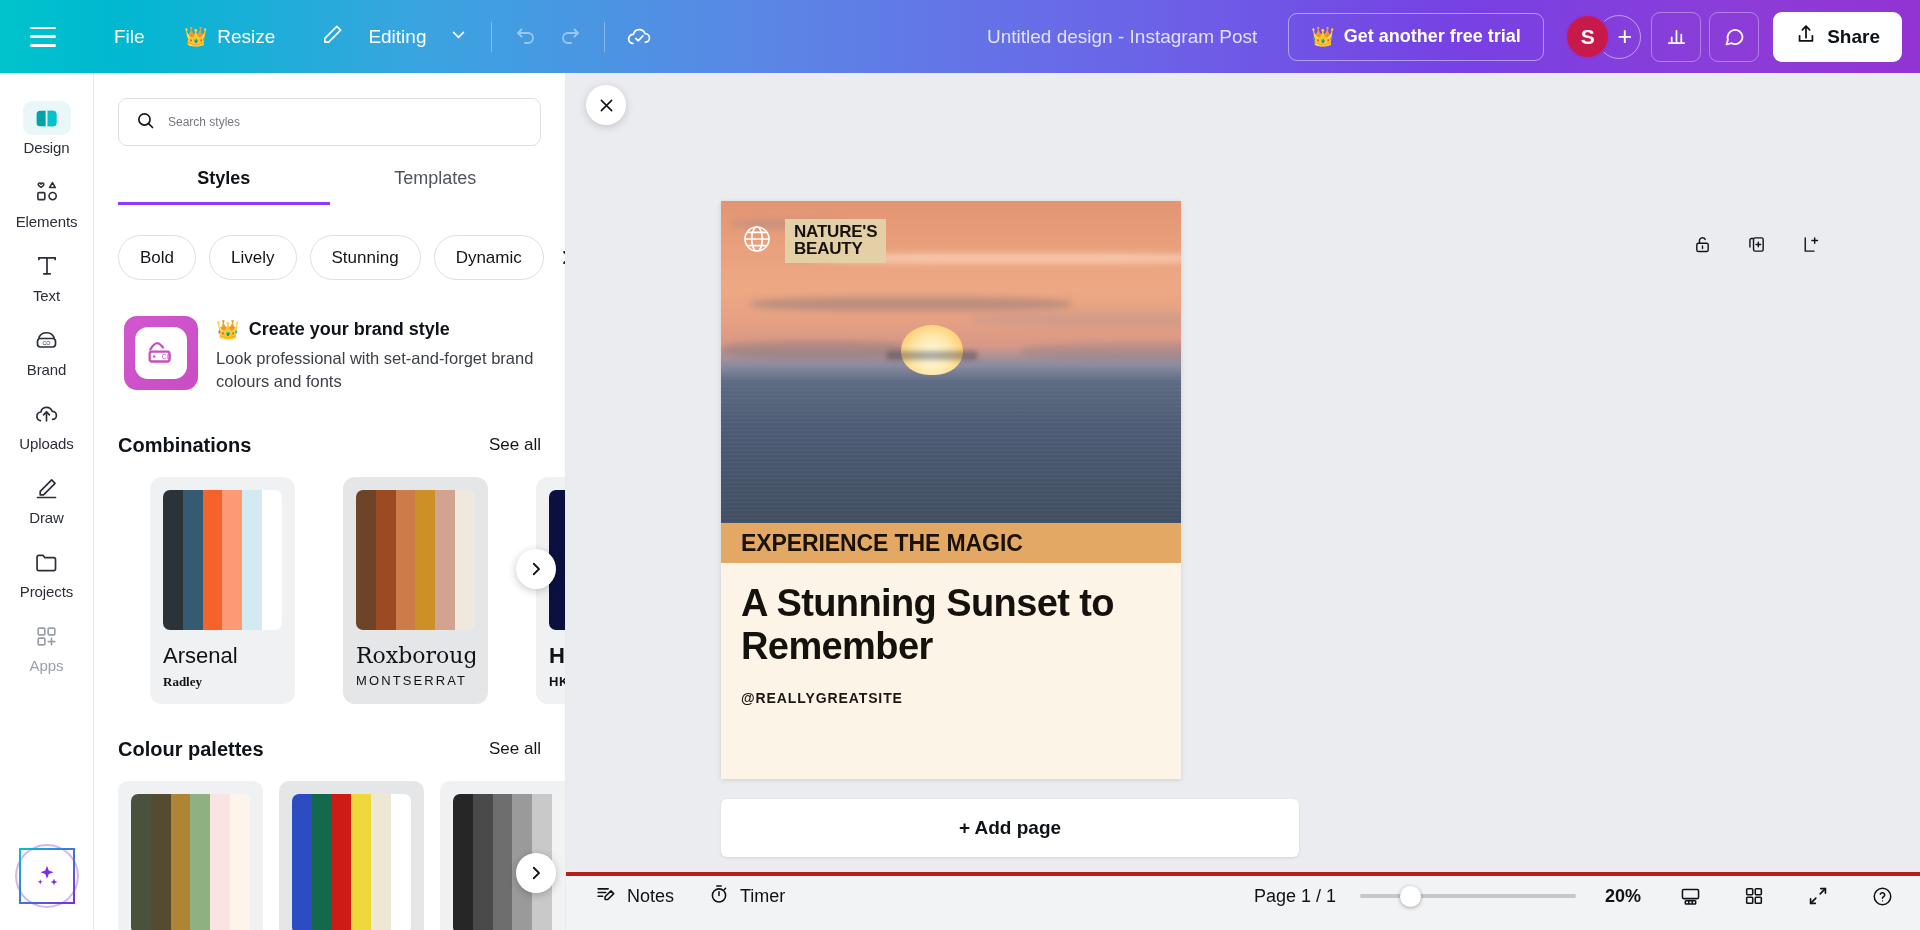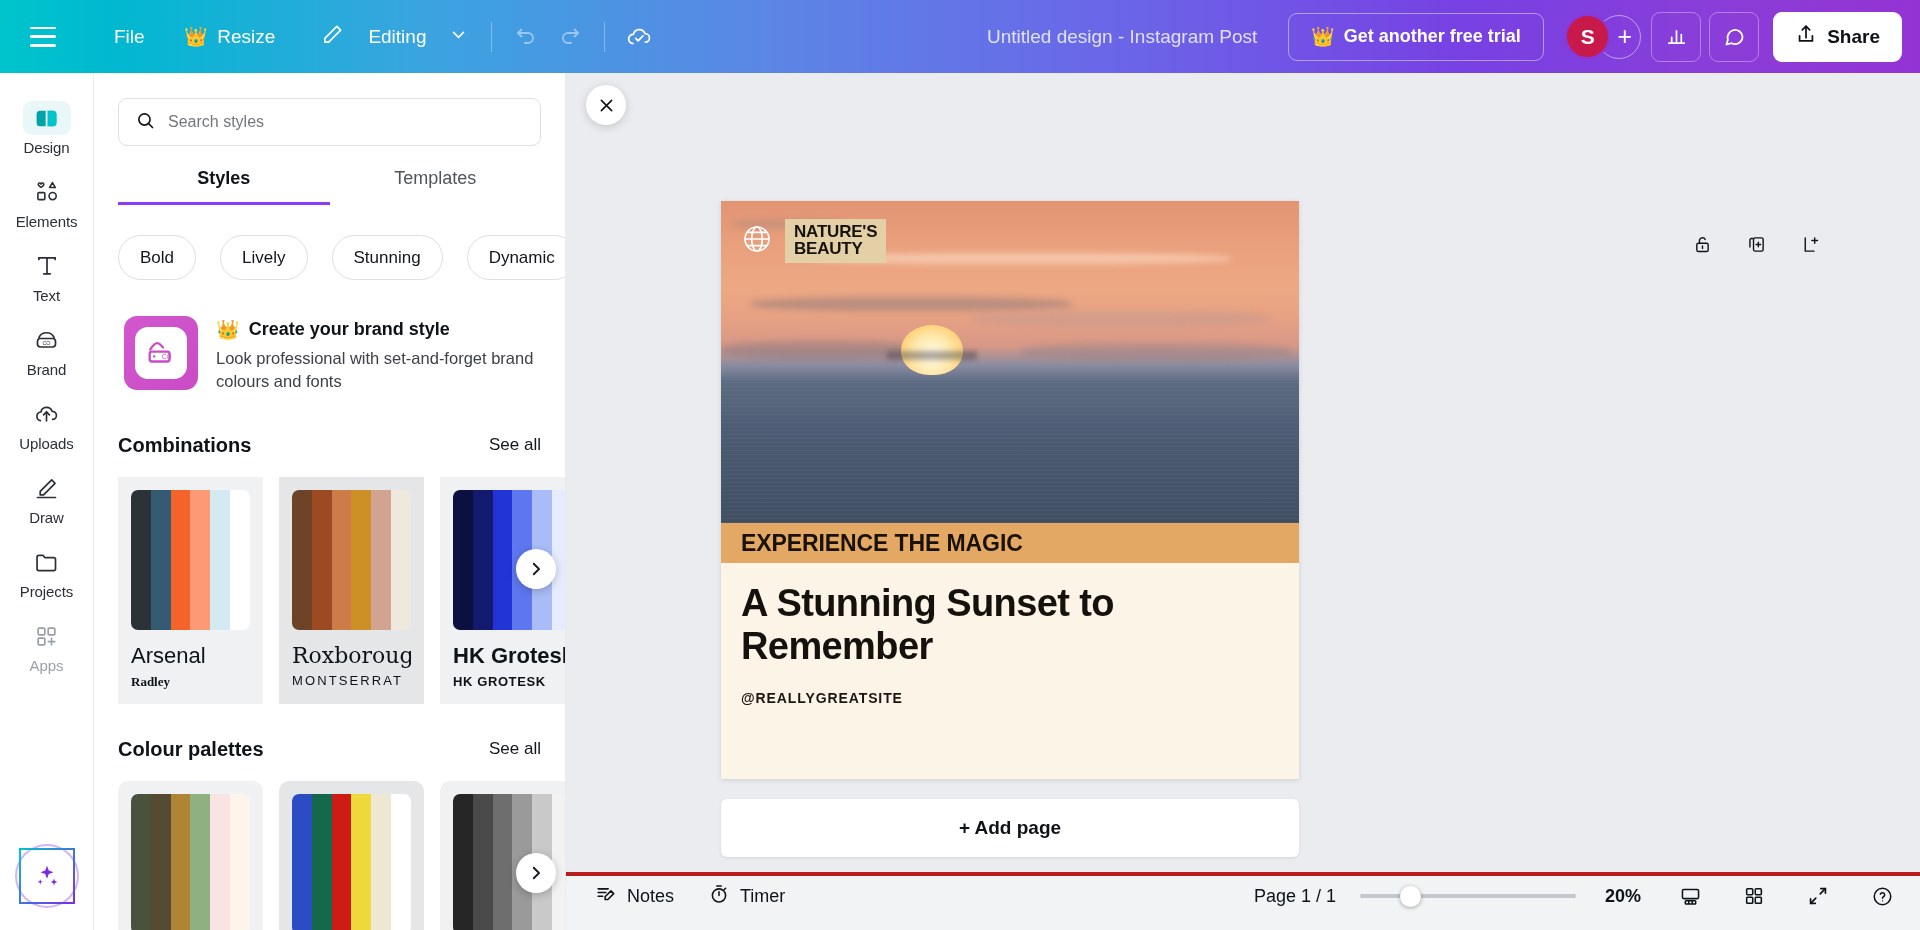--- a/index.html
+++ b/index.html
@@ -134,36 +134,36 @@
     background: #fff; border-right: 1px solid #e8eaed;
     overflow: hidden; z-index: 25;
   }
   .search-wrap {
     margin: 25px 24px 0; height: 48px;
     border: 1px solid #dcdfe3; border-radius: 9px;
     display: flex; align-items: center; gap: 12px; padding: 0 16px;
     background: #fff;
   }
   .search-wrap input {
-    border: none; outline: none; font-size: 16px;
+    border: none; outline: none; font-size: 12px;
     font-family: "Liberation Sans", sans-serif; color: #13161a;
     background: transparent; width: 100%;
   }
   .search-wrap input::placeholder { color: #73777e; }
 
   .tabs { display: flex; margin: 22px 24px 0; }
   .tab {
     flex: 1; text-align: center; padding-bottom: 13px;
     font-size: 18px; color: #50555c; cursor: pointer;
     border-bottom: 3px solid transparent;
   }
   .tab.active { color: #0e1318; font-weight: bold; border-bottom-color: #8b3dff; }
 
   .chips {
-    display: flex; gap: 24px; margin: 30px 0 0 24px;
+    display: flex; gap: 13px; margin: 30px 0 0 24px;
     align-items: center; white-space: nowrap;
   }
   .chip {
     height: 45px; padding: 0 21px; border: 1px solid #dcdfe3;
     border-radius: 23px; display: flex; align-items: center;
     font-size: 17px; color: #13161a; cursor: pointer; background: #fff;
   }
   .chip-arrow {
     width: 28px; height: 45px; display: flex; align-items: center;
     justify-content: center; cursor: pointer; color: #13161a;
@@ -196,22 +196,22 @@
     margin: 34px 24px 0;
   }
   .sec-title { font-size: 20px; font-weight: bold; color: #0e1318; }
   .sec-link { font-size: 17px; color: #13161a; cursor: pointer; }
 
   .cards-row {
     display: flex; gap: 16px; margin: 20px 0 0 24px;
     position: relative; white-space: nowrap;
   }
   .combo-card {
-    width: 145px; flex: none; border-radius: 0;
-    background: #f0f1f3; padding: 13px 13px 14px; cursor: pointer;
+    width: 145px; flex: none; border-radius: 12px;
+    background: #f0f1f3; padding: 13px 13px 14px; cursor: pointer; margin-left: 32px;
   }
   .combo-card.alt { background: #e5e6e8; }
   .swatch {
     display: flex; height: 140px; border-radius: 7px; overflow: hidden;
   }
   .swatch i { flex: 1; display: block; }
   .combo-name {
     margin-top: 13px; font-size: 22px; color: #0e1318;
     overflow: hidden; text-overflow: clip; white-space: nowrap;
   }
@@ -258,21 +258,21 @@
     position: absolute; left: 1120px; top: 155px;
     display: flex; gap: 22px; z-index: 5;
   }
   .ptool {
     width: 32px; height: 32px; display: flex; align-items: center;
     justify-content: center; cursor: pointer;
   }
 
   .design {
     position: absolute; left: 155px; top: 128px;
-    width: 578px; height: 578px; background: #fdf4e8;
+    width: 460px; height: 578px; background: #fdf4e8;
     box-shadow: 0 1px 5px rgba(0,0,0,0.12); overflow: hidden;
   }
   .photo {
     position: relative; width: 100%; height: 322px; overflow: hidden;
     background: linear-gradient(180deg,
       #e29473 0%, #e9a07c 14%, #eda883 26%, #e7a283 36%,
       #d89887 45%, #8b8ca0 51%, #5e6d86 56%,
       #4e6079 66%, #47596f 78%, #415268 90%, #3d4c60 100%);
   }
   .sun {

